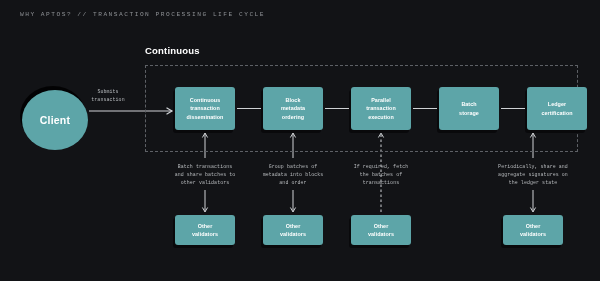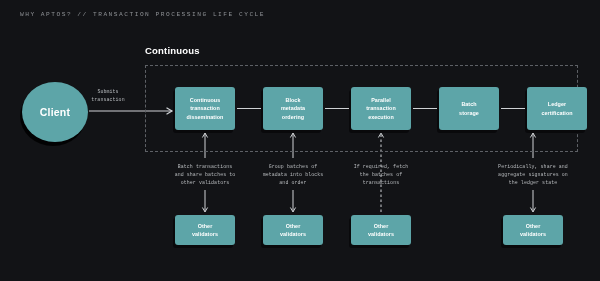--- a/index.html
+++ b/index.html
@@ -43,21 +43,21 @@
     top: 4px;
     width: 66px;
     height: 60px;
     border-radius: 50%;
     background: #000000;
     opacity: .85;
   }
   .client-circle {
     position: absolute;
     left: 0;
-    top: 0;
+    top: 8px;
     width: 66px;
     height: 60px;
     border-radius: 50%;
     background: #5da5a8;
     display: flex;
     align-items: center;
     justify-content: center;
   }
   .client-circle span {
     font-size: 10.5px;

